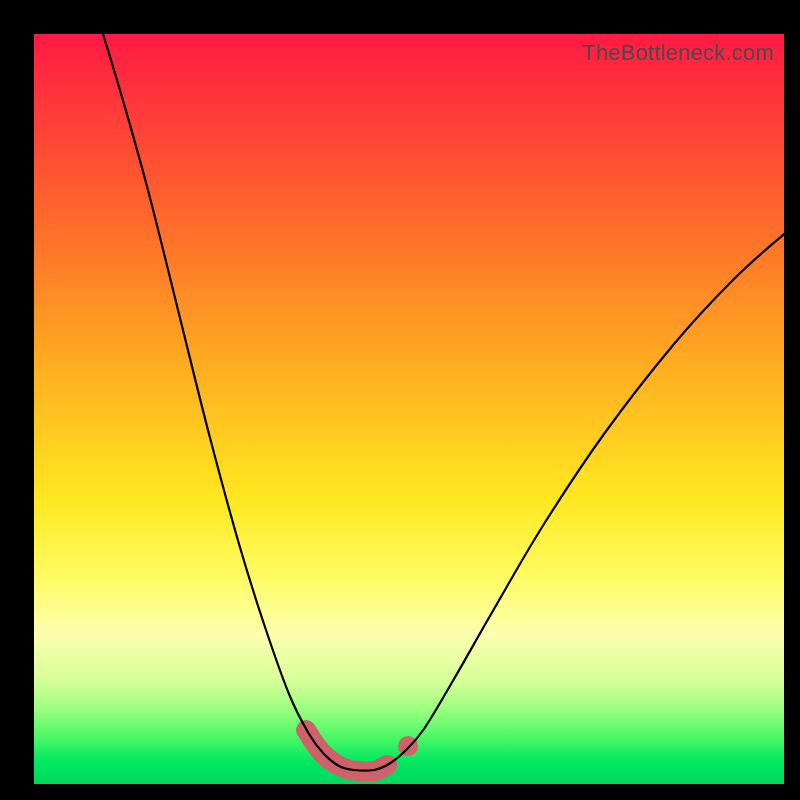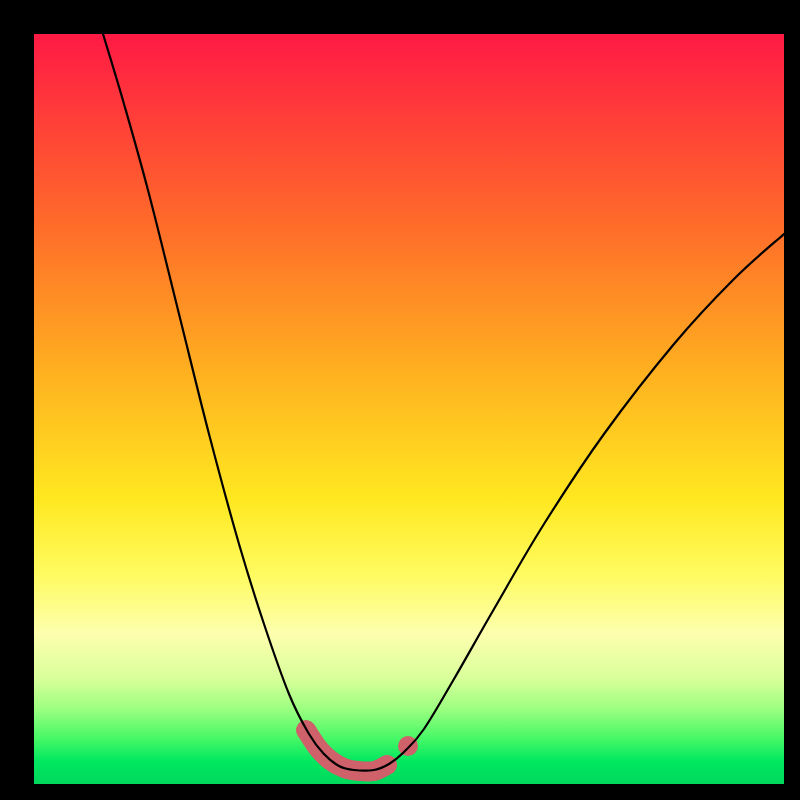--- a/index.html
+++ b/index.html
@@ -69,20 +69,21 @@
   .accent-dot {
     fill: #cf616a;
   }
 </style>
 </head>
 <body>
 
 <div class="frame">
   <div class="plot">
 
+    <div class="watermark">TheBottleneck.com</div>
 
     <svg class="curves" viewBox="0 0 750 750" preserveAspectRatio="none">
       <path id="accent-path" class="curve-accent" d="M 272 696 C 274.16 699.24, 279.68 708.6, 284 714 C 288.32 719.4, 291.32 722.4, 296 726 C 300.68 729.6, 304.78 732.02, 310 734 C 315.22 735.98, 319.6 736.46, 325 737 C 330.4 737.54, 334.96 738.08, 340 737 C 345.04 735.92, 350.66 732.08, 353 731"></path>
       <circle id="accent-dot" class="accent-dot" cx="374" cy="712" r="10"></circle>
       <path id="main-path" class="curve-main" d="M 69 0 C 72.78 12.6, 81.72 41.2, 90 70 C 98.28 98.8, 105.1 122.2, 115 160 C 124.9 197.8, 134.2 236.8, 145 280 C 155.8 323.2, 164.2 358.6, 175 400 C 185.8 441.4, 195.1 475.8, 205 510 C 214.9 544.2, 221 563, 230 590 C 239 617, 246.9 640.2, 255 660 C 263.1 679.8, 268.7 689.2, 275 700 C 281.3 710.8, 284.6 714.24, 290 720 C 295.4 725.76, 299.6 729.12, 305 732 C 310.4 734.88, 313.7 735.28, 320 736 C 326.3 736.72, 333.7 737.08, 340 736 C 346.3 734.92, 349.6 733.24, 355 730 C 360.4 726.76, 363.7 724.3, 370 718 C 376.3 711.7, 381 708.14, 390 695 C 399 681.86, 407.4 666.6, 420 645 C 432.6 623.4, 443.8 602.9, 460 575 C 476.2 547.1, 490.2 521.5, 510 490 C 529.8 458.5, 546.6 432.4, 570 400 C 593.4 367.6, 616.6 337.9, 640 310 C 663.4 282.1, 680.2 264.8, 700 245 C 719.8 225.2, 741 208.1, 750 200"></path>
     </svg>
 
   </div>
 </div>
 

